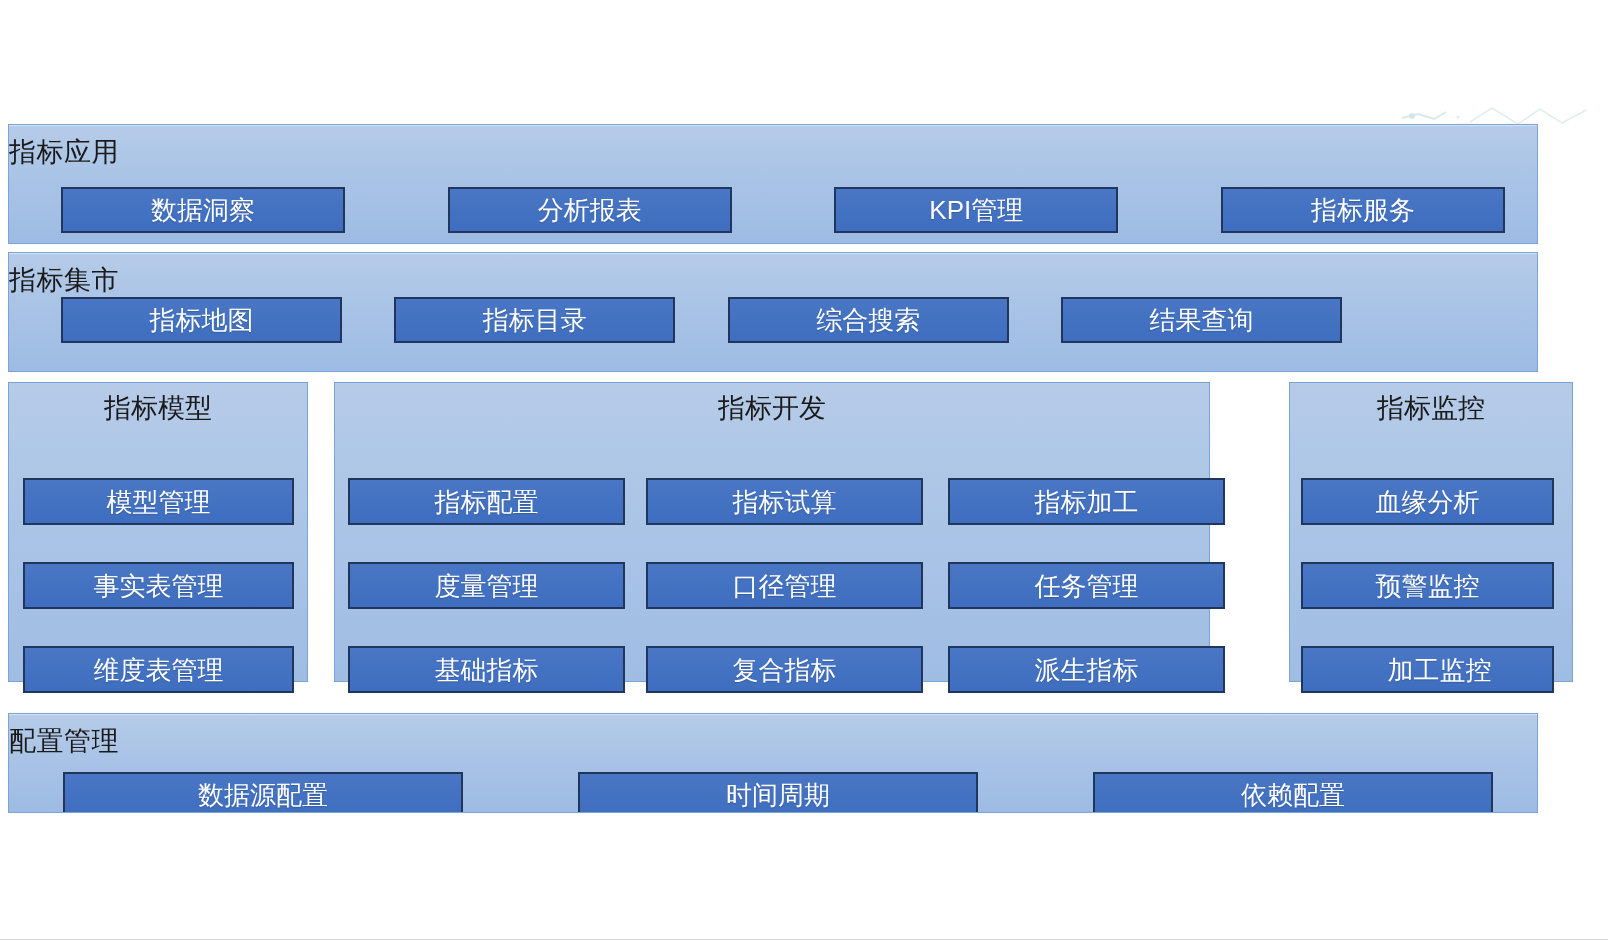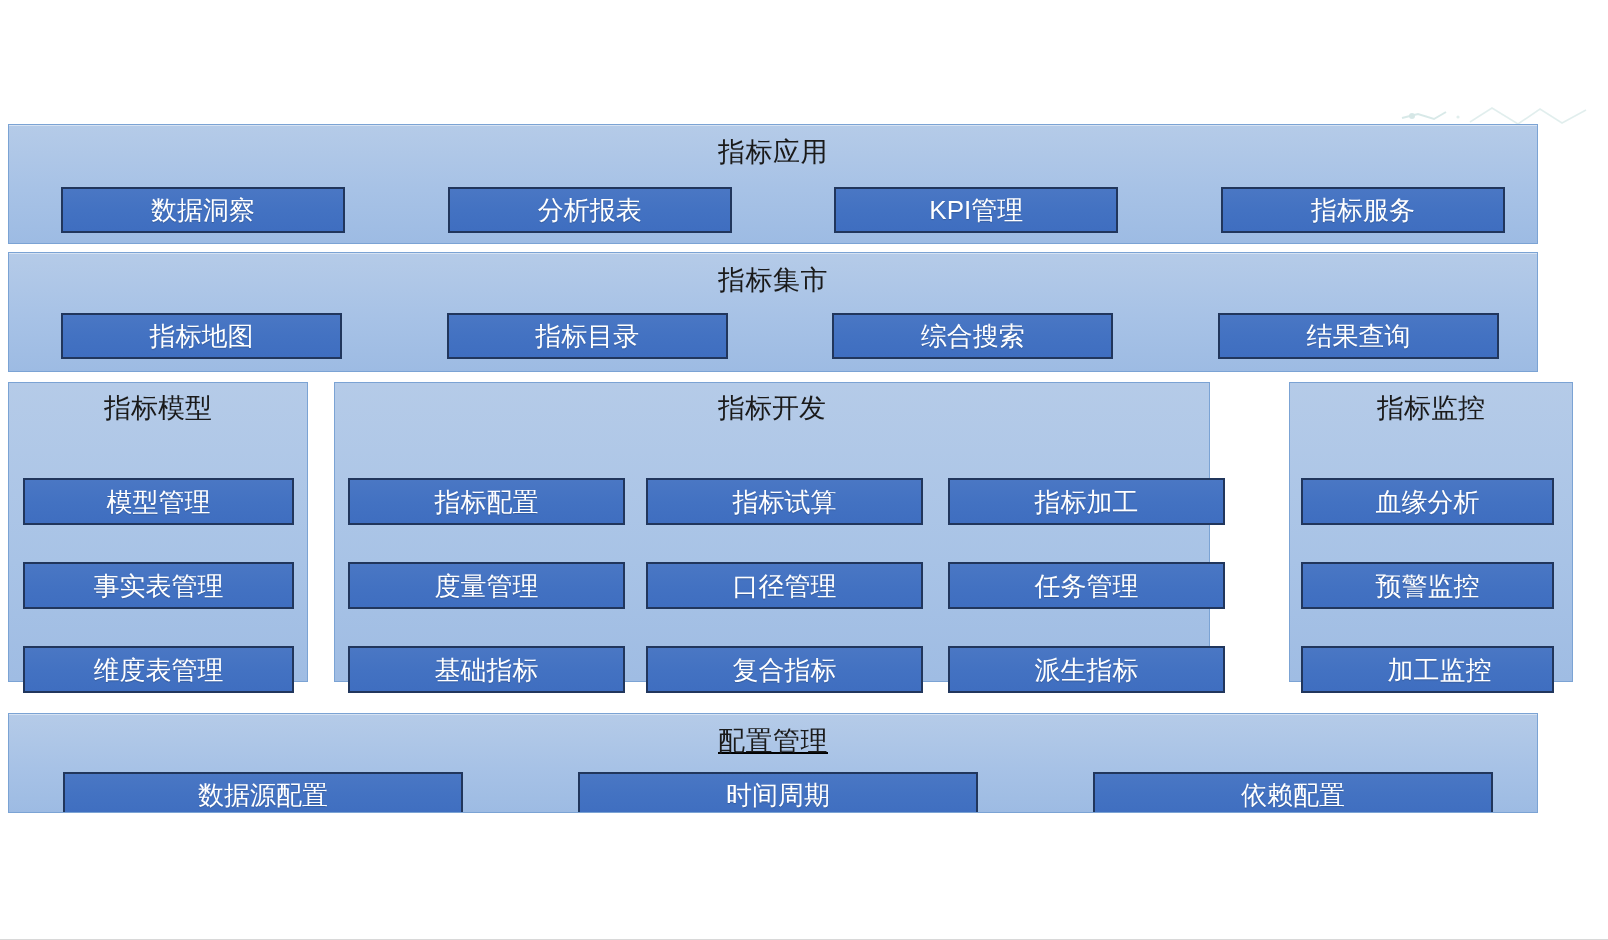--- a/index.html
+++ b/index.html
@@ -24,21 +24,21 @@
 
   
   .band{
     position:absolute;
     background:linear-gradient(180deg,#b5cbe8 0%,#a7c2e6 55%,#9dbbe3 100%);
     border:1px solid #7ba3d4;
     box-sizing:border-box;
     box-shadow:0 1px 0 rgba(255,255,255,.45) inset;
   }
   .band-title{
-    text-align:center;
+    text-align:left;
     color:#1a1a1a;
     font-size:27px;
     line-height:1;
     padding-top:14px;
     letter-spacing:.5px;
     white-space:nowrap;
   }
   .row{
     display:flex;
     align-items:center;
@@ -63,21 +63,21 @@
     text-align:center;
   }
 
   
   #band-app{ left:8px; top:124px; width:1530px; height:120px; }
   #band-app .row{ position:absolute; left:52px; top:62px; width:1444px; height:46px; }
   #band-app .chip{ width:284px; height:46px; }
 
   
   #band-mart{ left:8px; top:252px; width:1530px; height:120px; }
-  #band-mart .row{ position:absolute; left:52px; top:60px; width:1438px; height:46px; }
+  #band-mart .row{ position:absolute; left:52px; top:44px; width:1281px; height:46px; }
   #band-mart .chip{ width:281px; height:46px; }
 
   
   .panel{
     position:absolute;
     background:linear-gradient(180deg,#b5cbe8 0%,#a8c3e6 60%,#9fbce3 100%);
     border:1px solid #7ba3d4;
     box-sizing:border-box;
   }
   .panel-title{
@@ -106,21 +106,21 @@
   #panel-dev .chip.r1{ top:140px; }
   #panel-dev .chip.r2{ top:224px; }
 
   #panel-mon{ left:1289px; top:382px; width:284px; height:300px; }
   #panel-mon .chip{ left:11px; width:253px; height:47px; }
   #panel-mon .chip.i0{ top:56px; }
   #panel-mon .chip.i1{ top:140px; }
   #panel-mon .chip.i2{ top:224px;padding-left:24px; }
 
   
-  #band-config{ left:8px; top:713px; width:1530px; height:100px; overflow:hidden;text-decoration:underline; }
+  #band-config{ left:8px; top:713px; width:1530px; height:100px; overflow:hidden; }
   #band-config .row{ position:absolute; left:54px; top:58px; width:1430px; height:46px; }
   #band-config .chip{ width:400px; height:46px; }
 
   
   .bottom-rule{
     position:absolute;left:0;top:939px;width:1608px;height:1px;background:#d8d8d8;
   }
 </style>
 </head>
 <body>

